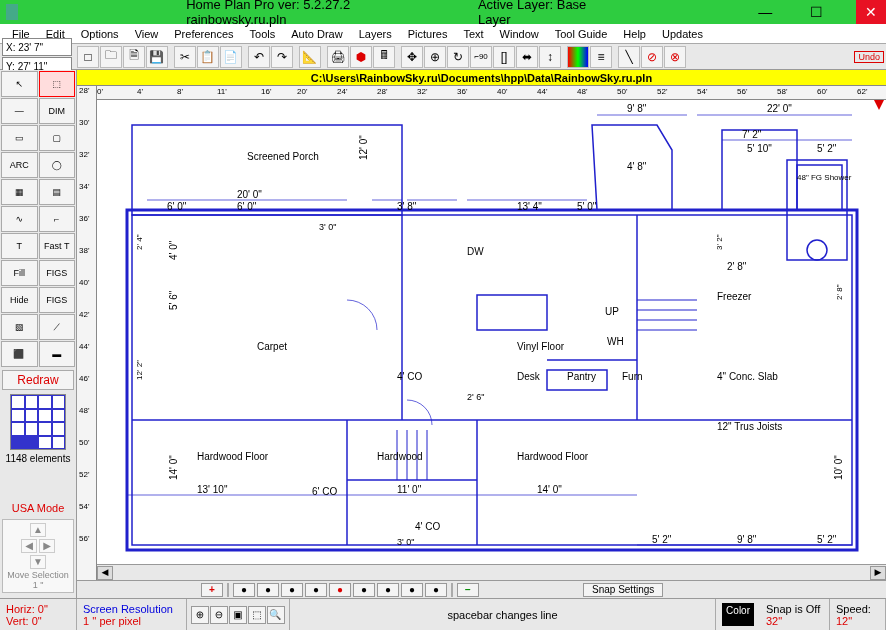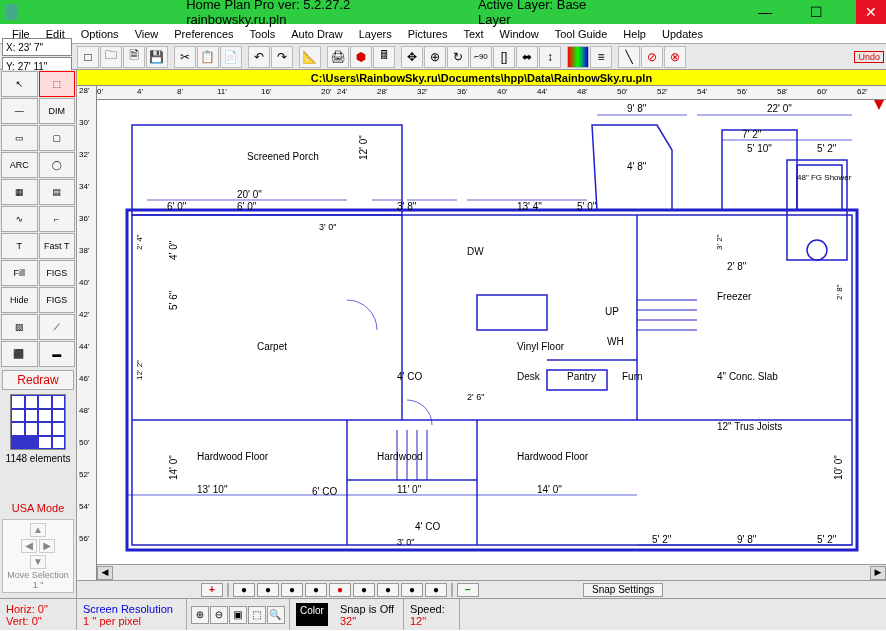--- a/index.html
+++ b/index.html
@@ -219,21 +219,21 @@
           <span style="top: 416px;">54'</span>
           <span style="top: 448px;">56'</span>
         </div>
       <div class="drawing-col">
         <div class="hruler" id="hruler">
             <span style="left: 0px;">0'</span>
             <span style="left: 40px;">4'</span>
             <span style="left: 80px;">8'</span>
             <span style="left: 120px;">11'</span>
             <span style="left: 164px;">16'</span>
-            <span style="left: 200px; margin-left: 24px;">20'</span>
+            <span style="left: 200px;">20'</span>
             <span style="left: 240px;">24'</span>
             <span style="left: 280px;">28'</span>
             <span style="left: 320px;">32'</span>
             <span style="left: 360px;">36'</span>
             <span style="left: 400px;">40'</span>
             <span style="left: 440px;">44'</span>
             <span style="left: 480px;">48'</span>
             <span style="left: 520px;">50'</span>
             <span style="left: 560px;">52'</span>
             <span style="left: 600px;">54'</span>
@@ -399,20 +399,23 @@
     <span class="blue">Screen Resolution</span>
     <span style="color:#d00">1 '' per pixel</span>
   </div>
   <div class="zoom-btns">
     <div class="zoom-btn">⊕</div>
     <div class="zoom-btn">⊖</div>
     <div class="zoom-btn">▣</div>
     <div class="zoom-btn">⬚</div>
     <div class="zoom-btn">🔍</div>
   </div>
+  <div class="status-cell" style="flex:1;text-align:center;align-items:center">
+    <span>spacebar changes line</span>
+  </div>
   <div class="color-btn">Color</div>
   <div class="status-cell" style="width:70px">
     <span>Snap is Off</span>
     <span style="color:#d00">32"</span>
   </div>
   <div class="status-cell" style="width:56px">
     <span>Speed:</span>
     <span style="color:#d00">12"</span>
   </div>
 </div>

